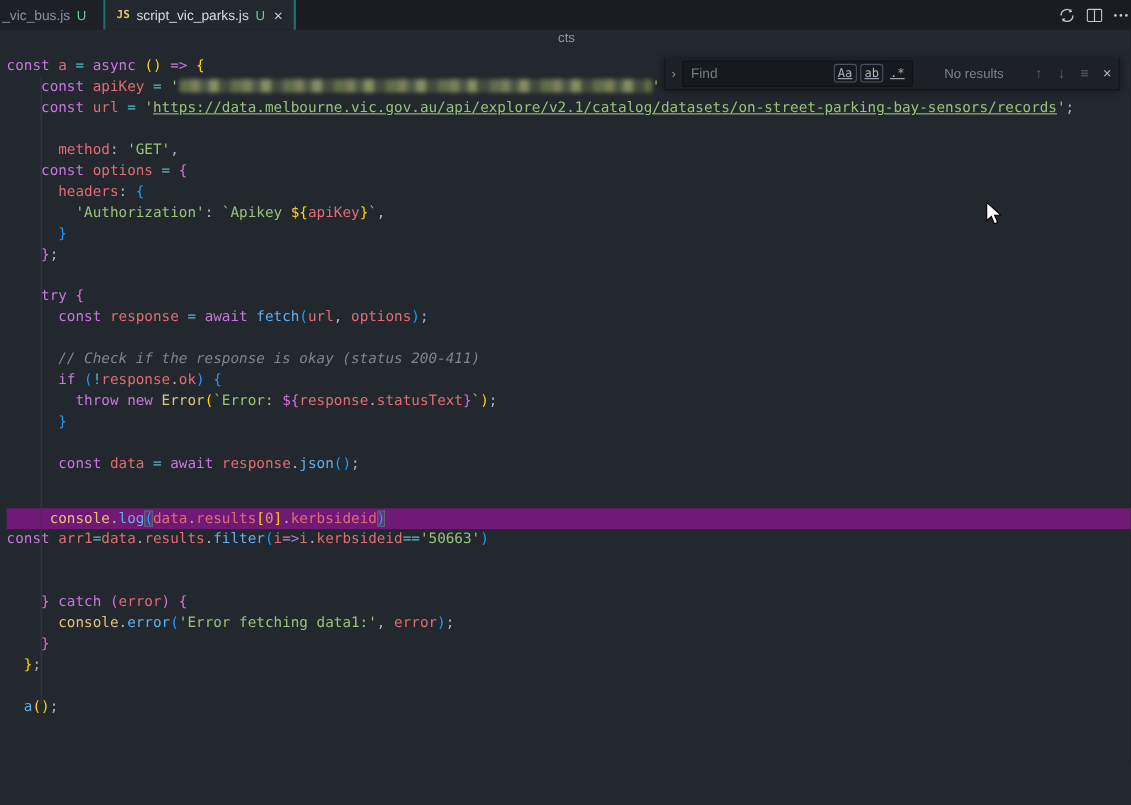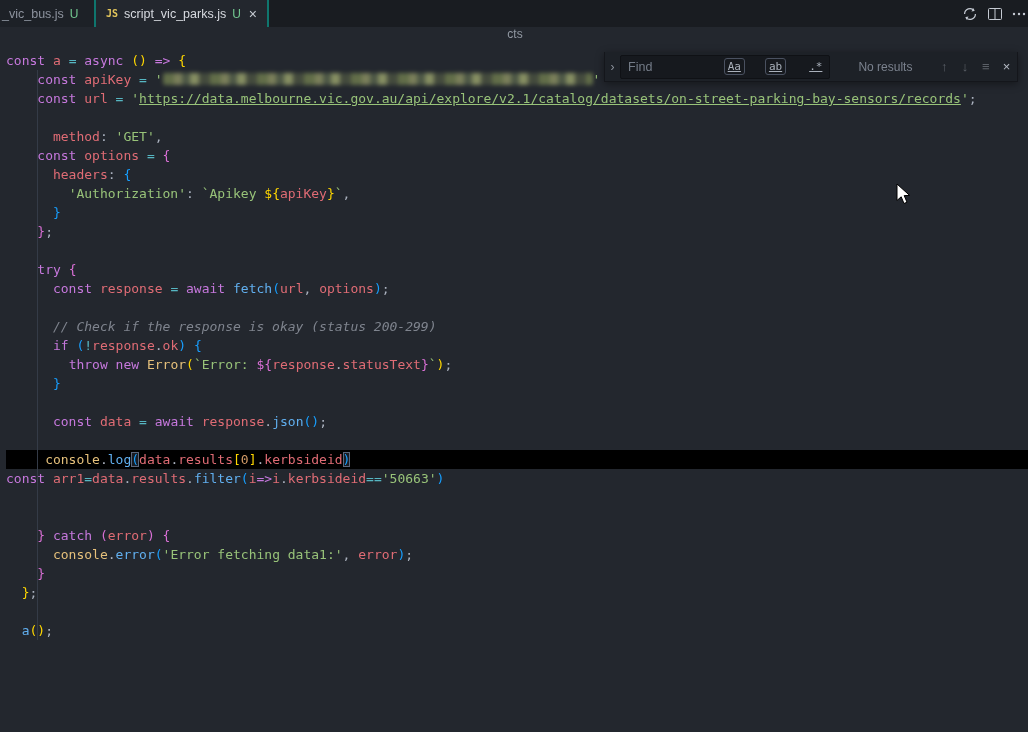--- a/index.html
+++ b/index.html
@@ -25,21 +25,21 @@
   .breadcrumb { height:22px; background:#23272e; display:flex; align-items:center; gap:5px;
                 font-size:12px; color:#9299a3; padding-left:2px;flex-direction:column; }
   .crumb { cursor:pointer; }
   .crumb-sep { color:#646a74; font-size:13px; line-height:1; }
   .symbol-glyph { color:#75a3e8; font-size:10px; font-family:"DejaVu Sans Mono",monospace; }
 
   
   .editor { position:relative; height:683px; background:#23272e; }
   #code { padding:2px 0 0 6px; font-family:"DejaVu Sans Mono",monospace; font-size:13px; }
   .code-line { height:19px; line-height:19px; white-space:pre; color:#abb2bf; }
-  .code-line.current { background:#000000; }
+  .code-line.current { background:#701a75;margin-top:12px; }
 
   .tk-k   { color:#c678dd; }
   .tk-v   { color:#e06c75; }
   .tk-f   { color:#61afef; }
   .tk-s   { color:#98c379; }
   .tk-sl  { color:#98c379; text-decoration:underline; }
   .tk-c   { color:#7f848e; font-style:italic; }
   .tk-n   { color:#d19a66; }
   .tk-d   { color:#abb2bf; }
   .tk-op  { color:#56b6c2; }
@@ -53,21 +53,21 @@
     filter:blur(2px); opacity:.85; }
   .indent-guide { position:absolute; width:1px; background:#343b47; }
 
   
   .find-widget { position:absolute; top:3px; left:604px; width:414px; height:30px; z-index:5;
     background:#1d2127; border:1px solid #14161b; border-top:none;
     box-shadow:0 2px 8px rgba(0,0,0,.4); display:flex; align-items:center; }
   .replace-toggle { width:16px; height:100%; display:flex; align-items:center; justify-content:center;
     color:#8d939e; font-size:12px; cursor:pointer; }
   .find-input { position:relative; width:222px; height:24px; background:#16191e; border:1px solid #0f1115;
-    border-radius:2px; display:flex; align-items:center; padding:0 4px 0 7px; gap:20px; cursor:text; }
+    border-radius:2px; display:flex; align-items:center; padding:0 4px 0 7px; gap:3px; cursor:text; }
   .find-placeholder { color:#747c88; font-size:12.5px; flex:1; }
   .opt { font-size:11px; color:#aab1bb; padding:1px 3px; border-radius:3px; cursor:pointer;
          font-family:"DejaVu Sans Mono",monospace;text-decoration:underline; }
   .opt.bordered { border:1px solid #4a5160; }
   .opt.ww { text-decoration:underline; }
   .find-result { font-size:12px; color:#7b828e; margin-left:28px; width:80px; }
   .fbtn { width:22px; text-align:center; color:#b6bcc6; font-size:13px; cursor:pointer; }
   .fbtn.disabled { opacity:.4; }
 
   .mouse-cursor { position:absolute; left:896px; top:183px; z-index:50; pointer-events:none; }
@@ -144,21 +144,21 @@
       <div class="code-line"><span class="tk-d">      </span><span class="tk-v">method</span><span class="tk-d">: </span><span class="tk-s">'GET'</span><span class="tk-d">,</span></div>
       <div class="code-line"><span class="tk-d">    </span><span class="tk-k">const </span><span class="tk-v">options</span><span class="tk-d"> </span><span class="tk-op">=</span><span class="tk-d"> </span><span class="tk-b2">{</span></div>
       <div class="code-line"><span class="tk-d">      </span><span class="tk-v">headers</span><span class="tk-d">: </span><span class="tk-b3">{</span></div>
       <div class="code-line"><span class="tk-d">        </span><span class="tk-s">'Authorization'</span><span class="tk-d">: </span><span class="tk-s">`Apikey </span><span class="tk-b1">${</span><span class="tk-v">apiKey</span><span class="tk-b1">}</span><span class="tk-s">`</span><span class="tk-d">,</span></div>
       <div class="code-line"><span class="tk-d">      </span><span class="tk-b3">}</span></div>
       <div class="code-line"><span class="tk-d">    </span><span class="tk-b2">}</span><span class="tk-d">;</span></div>
       <div class="code-line"></div>
       <div class="code-line"><span class="tk-d">    </span><span class="tk-k">try</span><span class="tk-d"> </span><span class="tk-b2">{</span></div>
       <div class="code-line"><span class="tk-d">      </span><span class="tk-k">const </span><span class="tk-v">response</span><span class="tk-d"> </span><span class="tk-op">=</span><span class="tk-d"> </span><span class="tk-k">await </span><span class="tk-f">fetch</span><span class="tk-b3">(</span><span class="tk-v">url</span><span class="tk-d">, </span><span class="tk-v">options</span><span class="tk-b3">)</span><span class="tk-d">;</span></div>
       <div class="code-line"></div>
-      <div class="code-line"><span class="tk-d">      </span><span class="tk-c">// Check if the response is okay (status 200-299)</span></div>
+      <div class="code-line"><span class="tk-d">      </span><span class="tk-c">// Check if the response is okay (status 200-411)</span></div>
       <div class="code-line"><span class="tk-d">      </span><span class="tk-k">if</span><span class="tk-d"> </span><span class="tk-b3">(</span><span class="tk-op">!</span><span class="tk-v">response</span><span class="tk-d">.</span><span class="tk-v">ok</span><span class="tk-b3">)</span><span class="tk-d"> </span><span class="tk-b3">{</span></div>
       <div class="code-line"><span class="tk-d">        </span><span class="tk-k">throw</span><span class="tk-d"> </span><span class="tk-k">new </span><span class="tk-cls">Error</span><span class="tk-b1">(</span><span class="tk-s">`Error: </span><span class="tk-b2">${</span><span class="tk-v">response</span><span class="tk-d">.</span><span class="tk-v">statusText</span><span class="tk-b2">}</span><span class="tk-s">`</span><span class="tk-b1">)</span><span class="tk-d">;</span></div>
       <div class="code-line"><span class="tk-d">      </span><span class="tk-b3">}</span></div>
       <div class="code-line"></div>
       <div class="code-line"><span class="tk-d">      </span><span class="tk-k">const </span><span class="tk-v">data</span><span class="tk-d"> </span><span class="tk-op">=</span><span class="tk-d"> </span><span class="tk-k">await </span><span class="tk-v">response</span><span class="tk-d">.</span><span class="tk-f">json</span><span class="tk-b3">()</span><span class="tk-d">;</span></div>
       <div class="code-line"></div>
       <div class="code-line current"><span class="tk-d">     </span><span class="tk-cls">console</span><span class="tk-d">.</span><span class="tk-f">log</span><span class="tk-b3 tk-bm">(</span><span class="tk-v">data</span><span class="tk-d">.</span><span class="tk-v">results</span><span class="tk-b1">[</span><span class="tk-n">0</span><span class="tk-b1">]</span><span class="tk-d">.</span><span class="tk-v">kerbsideid</span><span class="tk-b3 tk-bm">)</span></div>
       <div class="code-line"><span class="tk-k">const </span><span class="tk-v">arr1</span><span class="tk-op">=</span><span class="tk-v">data</span><span class="tk-d">.</span><span class="tk-v">results</span><span class="tk-d">.</span><span class="tk-f">filter</span><span class="tk-b3">(</span><span class="tk-v">i</span><span class="tk-k">=&gt;</span><span class="tk-v">i</span><span class="tk-d">.</span><span class="tk-v">kerbsideid</span><span class="tk-op">==</span><span class="tk-s">'50663'</span><span class="tk-b3">)</span></div>
       <div class="code-line"></div>
       <div class="code-line"></div>

